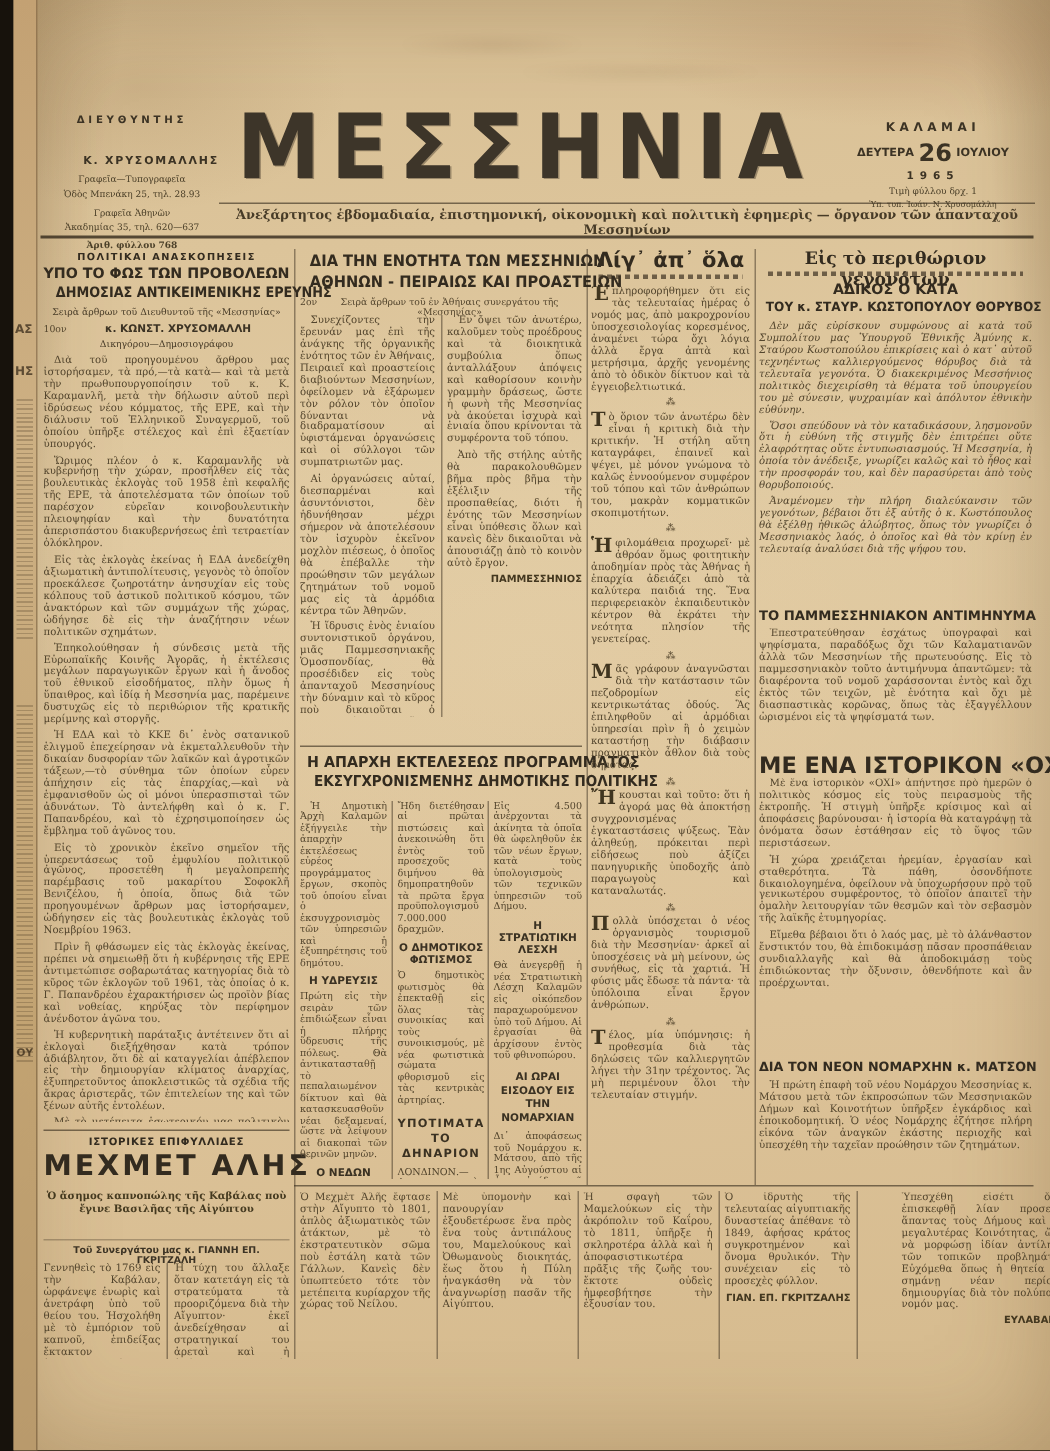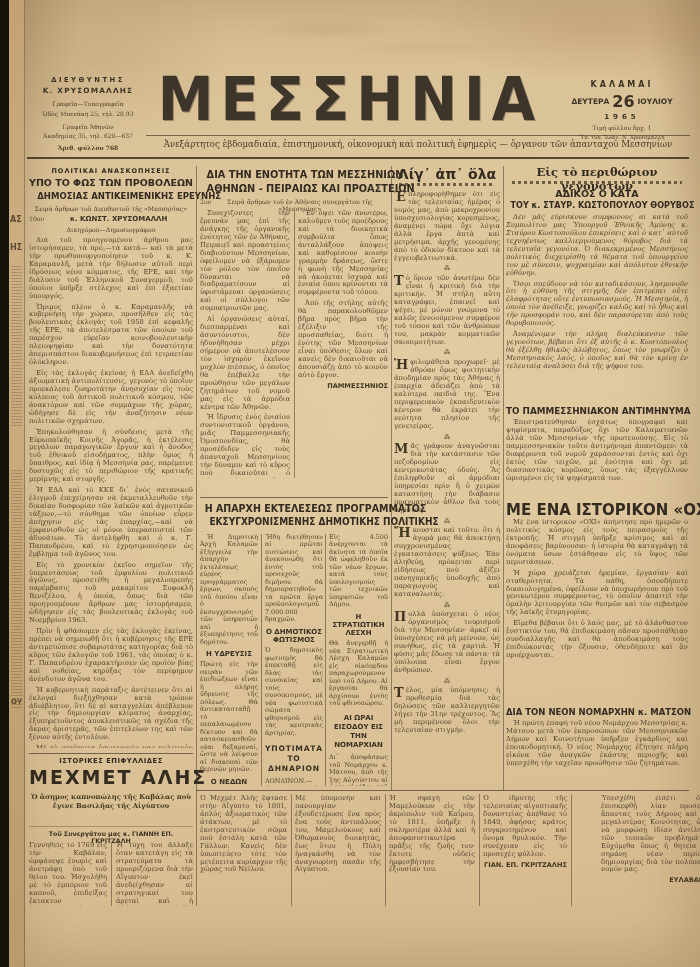--- a/index.html
+++ b/index.html
@@ -62,21 +62,21 @@
 <div class="torn">
   <span class="frag" style="left:1px;top:215px;font-size:8px;">ΑΣ</span>
   <span class="frag" style="left:1px;top:243px;font-size:8px;">ΗΣ</span>
   <span class="frag" style="left:2px;top:698px;font-size:7px;">ΟΥ</span>
 </div>
 <div class="noise" style="left:11px;top:266px;width:11px;height:160px;"></div>
 <div class="noise" style="left:11px;top:470px;width:11px;height:240px;"></div>
 
 <div class="abs c" style="left:30px;top:76px;width:116px;">
   <div style="font:bold 6.8px 'DejaVu Sans',sans-serif;letter-spacing:2.5px;color:#3c3324;">ΔΙΕΥΘΥΝΤΗΣ</div>
-  <div style="font:bold 7.3px 'DejaVu Sans',sans-serif;letter-spacing:1.2px;color:#3c3324;margin-top:2px;">Κ. ΧΡΥΣΟΜΑΛΛΗΣ</div>
+  <div style="font:bold 7.3px 'DejaVu Sans',sans-serif;letter-spacing:1.2px;color:#3c3324;margin-top:18px;text-align:right;">Κ. ΧΡΥΣΟΜΑΛΛΗΣ</div>
   <div class="small" style="margin-top:5px;">Γραφεῖα—Τυπογραφεῖα</div>
   <div class="small" style="margin-top:2px;">Ὁδὸς Μπενάκη 25, τηλ. 28.93</div>
   <div class="small" style="margin-top:5px;">Γραφεῖα Ἀθηνῶν</div>
   <div class="small" style="margin-top:2px;">Ἀκαδημίας 35, τηλ. 620—637</div>
   <div class="small" style="margin-top:4px;font-weight:bold;">Ἀριθ. φύλλου 768</div>
 </div>
 
 <div class="abs mast" style="left:148px;top:64px;width:404px;">ΜΕΣΣΗΝΙΑ</div>
 
 <div class="abs c" style="left:556px;top:80px;width:132px;">
@@ -85,21 +85,21 @@
     <span style="font:bold 7.5px 'DejaVu Sans',sans-serif;text-align:right;">ΔΕΥΤΕΡΑ</span>
     <span style="font:bold 16px 'DejaVu Sans',sans-serif;">26</span>
     <span style="font:bold 7.5px 'DejaVu Sans',sans-serif;">ΙΟΥΛΙΟΥ</span>
   </div>
   <div style="font:bold 7px 'DejaVu Sans',sans-serif;letter-spacing:4px;color:#3c3324;margin-top:2px;">1965</div>
   <div class="small" style="margin-top:3px;">Τιμὴ φύλλου δρχ. 1</div>
   <div class="small" style="margin-top:2px;font-size:5.4px;">Ὑπ. τυπ. Ἰωάν. Ν. Χρυσομάλλη</div>
 </div>
 
 <div class="hr" style="left:146px;top:135px;width:544px;"></div>
-<div class="abs c ink" style="left:146px;top:139px;width:544px;font-size:8.6px;">Ἀνεξάρτητος ἑβδομαδιαία, ἐπιστημονική, οἰκονομικὴ καὶ πολιτικὴ ἐφημερὶς — ὄργανον τῶν ἁπανταχοῦ Μεσσηνίων</div>
+<div class="abs c ink" style="left:146px;top:139px;width:544px;font-size:8.6px;font-weight:bold;">Ἀνεξάρτητος ἑβδομαδιαία, ἐπιστημονική, οἰκονομικὴ καὶ πολιτικὴ ἐφημερὶς — ὄργανον τῶν ἁπανταχοῦ Μεσσηνίων</div>
 <div class="hr bold" style="left:27px;top:157px;width:662px;"></div>
 
 <div class="vr" style="left:196px;top:166px;height:740px;"></div>
 <div class="vr" style="left:391px;top:166px;height:624px;"></div>
 <div class="vr" style="left:503px;top:166px;height:624px;"></div>
 
 <div class="abs hl" style="left:29px;top:167px;width:164px;font-size:6.5px;letter-spacing:1px;">ΠΟΛΙΤΙΚΑΙ ΑΝΑΣΚΟΠΗΣΕΙΣ</div>
 <div class="abs hl" style="left:29px;top:177px;width:164px;font-size:9.5px;">ΥΠΟ ΤΟ ΦΩΣ ΤΩΝ ΠΡΟΒΟΛΕΩΝ</div>
 <div class="abs hl" style="left:29px;top:190px;width:164px;font-size:9.5px;transform:scaleX(.9);transform-origin:center;">ΔΗΜΟΣΙΑΣ ΑΝΤΙΚΕΙΜΕΝΙΚΗΣ ΕΡΕΥΝΗΣ</div>
 <div class="abs c ink" style="left:29px;top:205px;width:164px;font-size:6.2px;">Σειρὰ ἄρθρων τοῦ Διευθυντοῦ τῆς «Μεσσηνίας»</div>

